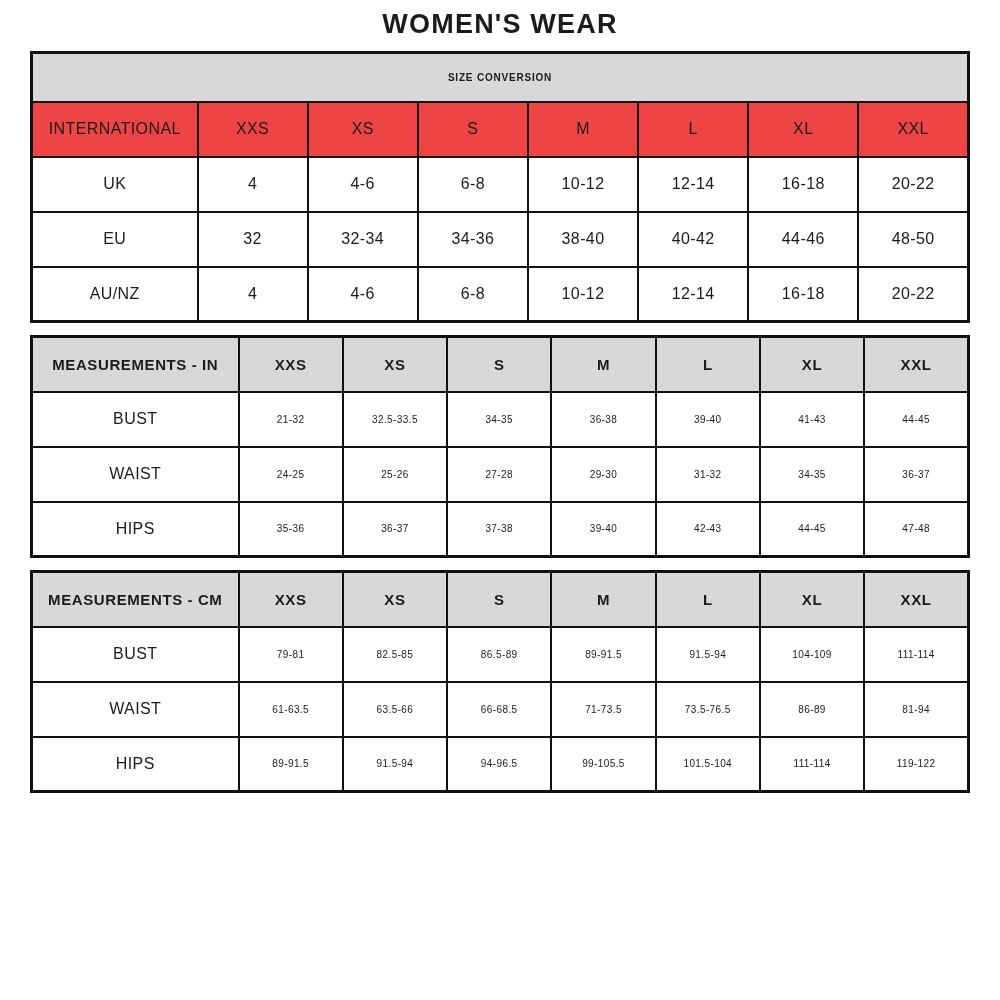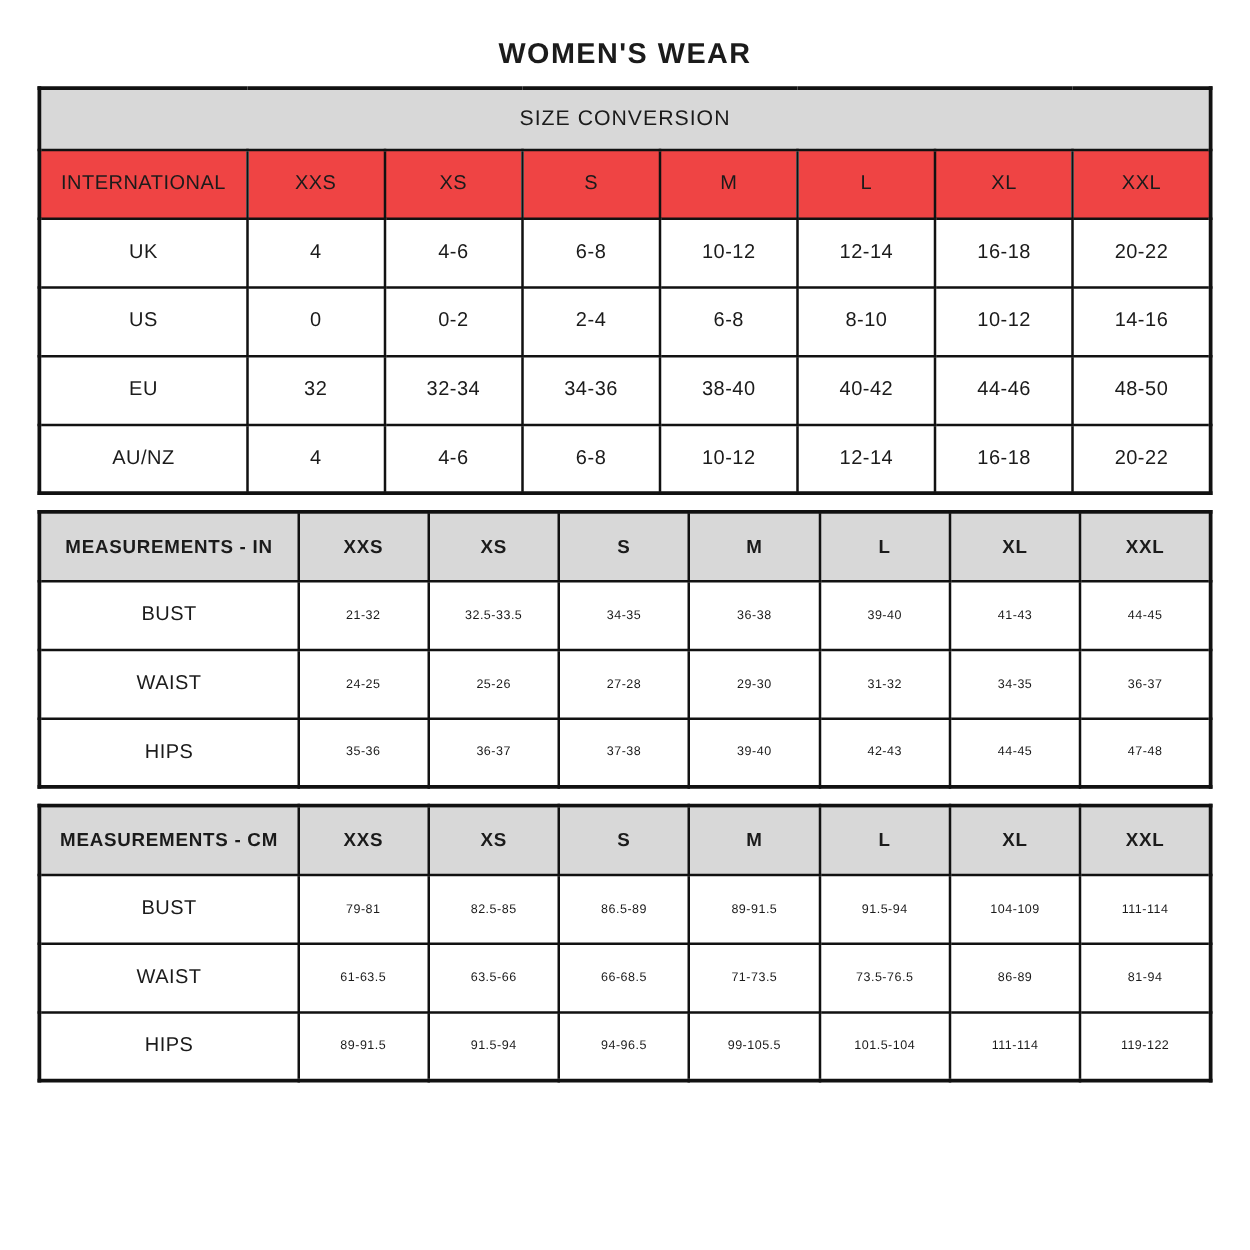--- a/index.html
+++ b/index.html
@@ -11,23 +11,23 @@
   *{box-sizing:border-box;}
   html,body{margin:0;padding:0;}
   body{
     width:1000px;height:1000px;
     background:var(--bg);
     color:var(--text);
     font-family:"Liberation Sans","DejaVu Sans",sans-serif;
     overflow:hidden;
   }
   .page-title{
-    margin:26px auto 11px auto;
+    margin:8px auto 11px auto;
     text-align:center;
-    font-size:23px;
+    font-size:27px;
     font-weight:700;
     letter-spacing:1.2px;
     line-height:32px;
   }
   table{
     width:940px;
     margin:0 auto;
     border-collapse:collapse;
     table-layout:fixed;
     border:3px solid var(--border);
@@ -39,22 +39,22 @@
     vertical-align:middle;
     padding:0 2px;
     height:55px;
     font-weight:400;
     letter-spacing:.4px;
     overflow:hidden;
   }
   .banner{
     height:49px;
     background:var(--header-bg);
-    font-weight:400;
-    font-size:17px;
+    font-weight:700;
+    font-size:10px;
     letter-spacing:.8px;
   }
   
   .conv .head-row th{
     background:#ef4444;
     font-weight:400;
     font-size:16px;
   }
   .conv td,.conv tbody th{font-size:16px;}
   .conv-label-col{width:166px;}
@@ -97,30 +97,20 @@
     <tbody>
       <tr>
         <th>UK</th>
         <td>4</td>
         <td>4-6</td>
         <td>6-8</td>
         <td>10-12</td>
         <td>12-14</td>
         <td>16-18</td>
         <td>20-22</td>
-      </tr>
-      <tr>
-        <th>US</th>
-        <td>0</td>
-        <td>0-2</td>
-        <td>2-4</td>
-        <td>6-8</td>
-        <td>8-10</td>
-        <td>10-12</td>
-        <td>14-16</td>
       </tr>
       <tr>
         <th>EU</th>
         <td>32</td>
         <td>32-34</td>
         <td>34-36</td>
         <td>38-40</td>
         <td>40-42</td>
         <td>44-46</td>
         <td>48-50</td>

